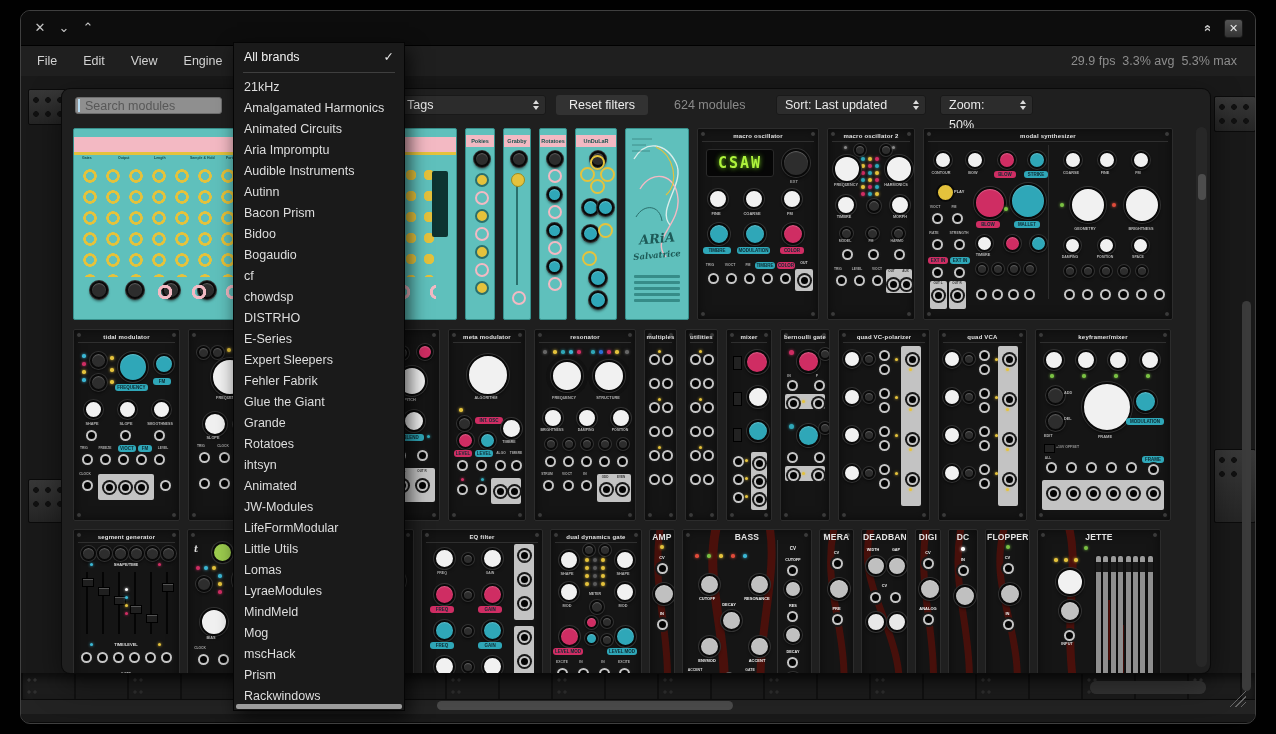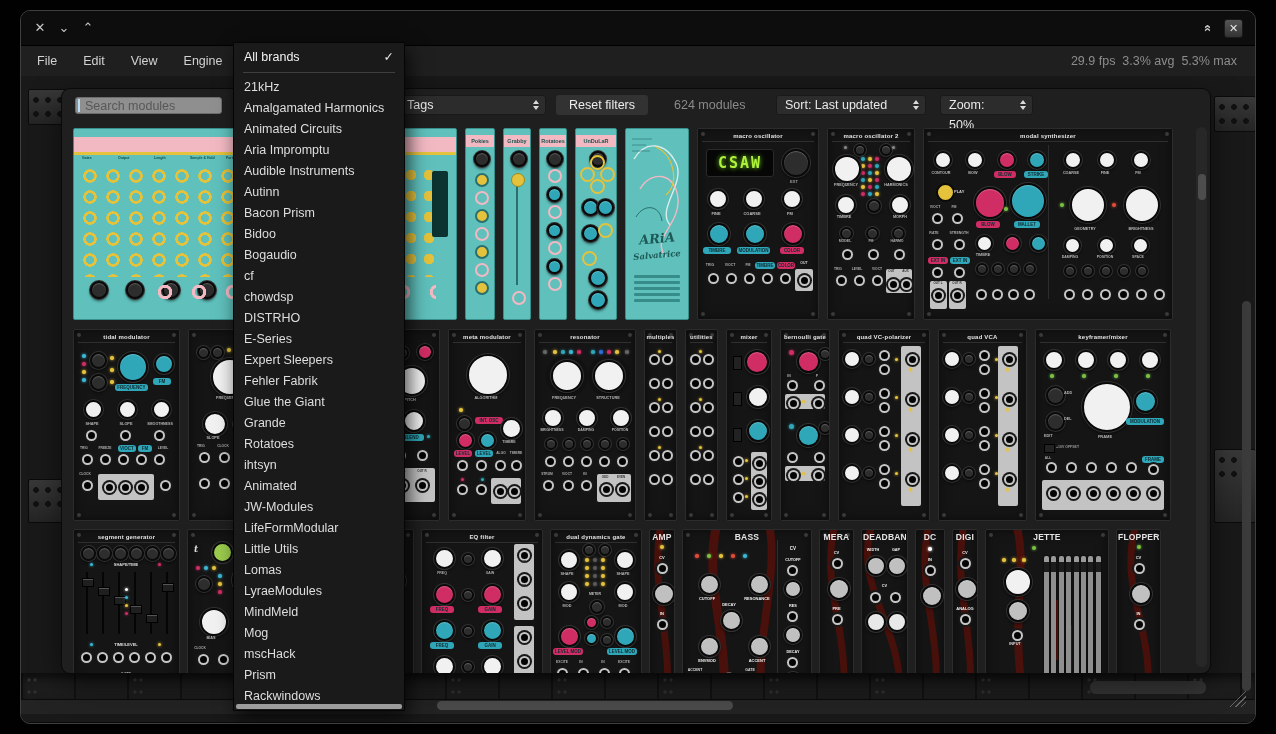--- a/index.html
+++ b/index.html
@@ -996,40 +996,54 @@
               <div style="position: absolute; left: 0px; top: 18px; width: 22px; height: 7px; font: 700 3.8px / 1.3 &quot;Liberation Sans&quot;, sans-serif; color: rgb(240, 240, 240); text-align: center; white-space: nowrap;">WIDTH</div>
               <div style="position: absolute; left: 24px; top: 18px; width: 20px; height: 7px; font: 700 3.8px / 1.3 &quot;Liberation Sans&quot;, sans-serif; color: rgb(240, 240, 240); text-align: center; white-space: nowrap;">GAP</div>
               <div style="position: absolute; left: 4px; top: 26px; width: 16px; height: 16px; border-radius: 50%; background: rgb(192, 192, 192); border: 2px solid rgb(9, 9, 9); box-shadow: rgb(50, 50, 50) 0px 0px 0px 1px, rgba(0, 0, 0, 0.6) 0px 2px 3px, rgba(255, 255, 255, 0.25) 0px 1px 1px inset;"></div>
               <div style="position: absolute; left: 25px; top: 26px; width: 16px; height: 16px; border-radius: 50%; background: rgb(192, 192, 192); border: 2px solid rgb(9, 9, 9); box-shadow: rgb(50, 50, 50) 0px 0px 0px 1px, rgba(0, 0, 0, 0.6) 0px 2px 3px, rgba(255, 255, 255, 0.25) 0px 1px 1px inset;"></div>
               <div style="position: absolute; left: 0px; top: 54px; width: 45px; height: 7px; font: 700 3.8px / 1.3 &quot;Liberation Sans&quot;, sans-serif; color: rgb(240, 240, 240); text-align: center; white-space: nowrap;">CV</div>
               <div style="position: absolute; left: 8px; top: 62px; width: 7px; height: 7px; border-radius: 50%; background: rgb(4, 4, 4); border: 2px solid rgb(198, 198, 198); box-shadow: rgb(24, 24, 24) 0px 0px 0px 2px;"></div>
               <div style="position: absolute; left: 28px; top: 62px; width: 7px; height: 7px; border-radius: 50%; background: rgb(4, 4, 4); border: 2px solid rgb(198, 198, 198); box-shadow: rgb(24, 24, 24) 0px 0px 0px 2px;"></div>
               <div style="position: absolute; left: 4px; top: 82px; width: 16px; height: 16px; border-radius: 50%; background: rgb(232, 232, 232); border: 2px solid rgb(9, 9, 9); box-shadow: rgb(50, 50, 50) 0px 0px 0px 1px, rgba(0, 0, 0, 0.6) 0px 2px 3px, rgba(255, 255, 255, 0.25) 0px 1px 1px inset;"></div>
               <div style="position: absolute; left: 25px; top: 82px; width: 16px; height: 16px; border-radius: 50%; background: rgb(232, 232, 232); border: 2px solid rgb(9, 9, 9); box-shadow: rgb(50, 50, 50) 0px 0px 0px 1px, rgba(0, 0, 0, 0.6) 0px 2px 3px, rgba(255, 255, 255, 0.25) 0px 1px 1px inset;"></div>
             </div>
-            <div style="position: relative; flex: 0 0 auto; width: 28px; height: 190px; border-radius: 2px; overflow: hidden; background: rgb(21, 21, 21); border: 1px solid rgb(44, 44, 44); box-shadow: rgba(0, 0, 0, 0.5) 0px 0px 12px inset;">
-              <div style="position: absolute; top: 2px; left: 1px; right: 1px; text-align: center; font: 700 8.5px / 10px &quot;Liberation Sans&quot;, sans-serif; color: rgb(227, 227, 227); white-space: nowrap; overflow: hidden; letter-spacing: 0.2px; z-index: 3;">DC</div>
-              <svg style="position:absolute;left:0;top:0;pointer-events:none" width="28" height="190" viewBox="0 0 28 190">
-                <path d="M 12.6 -6 C -1.4000000000000004 66, 30.8 104, 16.8 196" stroke="#4a100b" stroke-width="7" fill="none" opacity="0.95"></path>
-              </svg>
-              <div style="position: absolute; left: 12px; top: 17px; width: 3.5px; height: 3.5px; border-radius: 50%; background: rgb(255, 255, 255); box-shadow: rgb(255, 255, 255) 0px 0px 3px;"></div>
-              <div style="position: absolute; left: 0px; top: 27px; width: 28px; height: 7px; font: 700 4px / 1.3 &quot;Liberation Sans&quot;, sans-serif; color: rgb(240, 240, 240); text-align: center; white-space: nowrap;">IN</div>
-              <div style="position: absolute; left: 9px; top: 35px; width: 7px; height: 7px; border-radius: 50%; background: rgb(4, 4, 4); border: 2px solid rgb(198, 198, 198); box-shadow: rgb(24, 24, 24) 0px 0px 0px 2px;"></div>
-              <div style="position: absolute; left: 5px; top: 55px; width: 18px; height: 18px; border-radius: 50%; background: rgb(192, 192, 192); border: 2px solid rgb(9, 9, 9); box-shadow: rgb(50, 50, 50) 0px 0px 0px 1px, rgba(0, 0, 0, 0.6) 0px 2px 3px, rgba(255, 255, 255, 0.25) 0px 1px 1px inset;"></div>
-            </div>
             <div style="position: relative; flex: 0 0 auto; width: 24px; height: 190px; border-radius: 2px; overflow: hidden; background: rgb(21, 21, 21); border: 1px solid rgb(44, 44, 44); box-shadow: rgba(0, 0, 0, 0.5) 0px 0px 12px inset;">
               <div style="position: absolute; top: 2px; left: 1px; right: 1px; text-align: center; font: 700 8.5px / 10px &quot;Liberation Sans&quot;, sans-serif; color: rgb(227, 227, 227); white-space: nowrap; overflow: hidden; letter-spacing: 0.2px; z-index: 3;">DIGI</div>
               <svg style="position:absolute;left:0;top:0;pointer-events:none" width="24" height="190" viewBox="0 0 24 190">
                 <path d="M 10.8 -6 C -1.1999999999999993 66, 26.4 104, 14.399999999999999 196" stroke="#4a100b" stroke-width="7" fill="none" opacity="0.95"></path>
               </svg>
               <div style="position: absolute; left: 0px; top: 20px; width: 24px; height: 7px; font: 700 4px / 1.3 &quot;Liberation Sans&quot;, sans-serif; color: rgb(240, 240, 240); text-align: center; white-space: nowrap;">CV</div>
               <div style="position: absolute; left: 7px; top: 28px; width: 7px; height: 7px; border-radius: 50%; background: rgb(4, 4, 4); border: 2px solid rgb(198, 198, 198); box-shadow: rgb(24, 24, 24) 0px 0px 0px 2px;"></div>
               <div style="position: absolute; left: 3px; top: 48px; width: 18px; height: 18px; border-radius: 50%; background: rgb(192, 192, 192); border: 2px solid rgb(9, 9, 9); box-shadow: rgb(50, 50, 50) 0px 0px 0px 1px, rgba(0, 0, 0, 0.6) 0px 2px 3px, rgba(255, 255, 255, 0.25) 0px 1px 1px inset;"></div>
               <div style="position: absolute; left: 0px; top: 76px; width: 24px; height: 7px; font: 700 4px / 1.3 &quot;Liberation Sans&quot;, sans-serif; color: rgb(240, 240, 240); text-align: center; white-space: nowrap;">ANALOG</div>
               <div style="position: absolute; left: 7px; top: 84px; width: 7px; height: 7px; border-radius: 50%; background: rgb(4, 4, 4); border: 2px solid rgb(198, 198, 198); box-shadow: rgb(24, 24, 24) 0px 0px 0px 2px;"></div>
+            </div>
+            <div style="position: relative; flex: 0 0 auto; width: 28px; height: 190px; border-radius: 2px; overflow: hidden; background: rgb(21, 21, 21); border: 1px solid rgb(44, 44, 44); box-shadow: rgba(0, 0, 0, 0.5) 0px 0px 12px inset;">
+              <div style="position: absolute; top: 2px; left: 1px; right: 1px; text-align: center; font: 700 8.5px / 10px &quot;Liberation Sans&quot;, sans-serif; color: rgb(227, 227, 227); white-space: nowrap; overflow: hidden; letter-spacing: 0.2px; z-index: 3;">DC</div>
+              <svg style="position:absolute;left:0;top:0;pointer-events:none" width="28" height="190" viewBox="0 0 28 190">
+                <path d="M 12.6 -6 C -1.4000000000000004 66, 30.8 104, 16.8 196" stroke="#4a100b" stroke-width="7" fill="none" opacity="0.95"></path>
+              </svg>
+              <div style="position: absolute; left: 12px; top: 17px; width: 3.5px; height: 3.5px; border-radius: 50%; background: rgb(255, 255, 255); box-shadow: rgb(255, 255, 255) 0px 0px 3px;"></div>
+              <div style="position: absolute; left: 0px; top: 27px; width: 28px; height: 7px; font: 700 4px / 1.3 &quot;Liberation Sans&quot;, sans-serif; color: rgb(240, 240, 240); text-align: center; white-space: nowrap;">IN</div>
+              <div style="position: absolute; left: 9px; top: 35px; width: 7px; height: 7px; border-radius: 50%; background: rgb(4, 4, 4); border: 2px solid rgb(198, 198, 198); box-shadow: rgb(24, 24, 24) 0px 0px 0px 2px;"></div>
+              <div style="position: absolute; left: 5px; top: 55px; width: 18px; height: 18px; border-radius: 50%; background: rgb(192, 192, 192); border: 2px solid rgb(9, 9, 9); box-shadow: rgb(50, 50, 50) 0px 0px 0px 1px, rgba(0, 0, 0, 0.6) 0px 2px 3px, rgba(255, 255, 255, 0.25) 0px 1px 1px inset;"></div>
+            </div>
+            <div style="position: relative; flex: 0 0 auto; width: 43px; height: 190px; border-radius: 2px; overflow: hidden; background: rgb(21, 21, 21); border: 1px solid rgb(44, 44, 44); box-shadow: rgba(0, 0, 0, 0.5) 0px 0px 12px inset;">
+              <div style="position: absolute; top: 2px; left: 1px; right: 1px; text-align: center; font: 700 8.5px / 10px &quot;Liberation Sans&quot;, sans-serif; color: rgb(227, 227, 227); white-space: nowrap; overflow: hidden; letter-spacing: 0.2px; z-index: 3;">FLOPPER</div>
+              <div style="position: absolute; left: 2px; top: 2px; width: 4px; height: 4px; border-radius: 50%; background: rgb(58, 58, 58); border: 1px solid rgb(16, 16, 16);"></div>
+              <div style="position: absolute; left: 35px; top: 2px; width: 4px; height: 4px; border-radius: 50%; background: rgb(58, 58, 58); border: 1px solid rgb(16, 16, 16);"></div>
+              <svg style="position:absolute;left:0;top:0;pointer-events:none" width="43" height="190" viewBox="0 0 43 190">
+                <path d="M 19.35 -6 C -2.1499999999999986 66, 47.3 104, 25.8 196" stroke="#4a100b" stroke-width="7" fill="none" opacity="0.95"></path>
+              </svg>
+              <div style="position: absolute; left: 19.5px; top: 15px; width: 4px; height: 4px; border-radius: 50%; background: rgb(122, 193, 67); box-shadow: rgb(122, 193, 67) 0px 0px 3px;"></div>
+              <div style="position: absolute; left: 0px; top: 25px; width: 43px; height: 7px; font: 700 4px / 1.3 &quot;Liberation Sans&quot;, sans-serif; color: rgb(240, 240, 240); text-align: center; white-space: nowrap;">CV</div>
+              <div style="position: absolute; left: 16.5px; top: 33px; width: 7px; height: 7px; border-radius: 50%; background: rgb(4, 4, 4); border: 2px solid rgb(198, 198, 198); box-shadow: rgb(24, 24, 24) 0px 0px 0px 2px;"></div>
+              <div style="position: absolute; left: 12.5px; top: 53px; width: 18px; height: 18px; border-radius: 50%; background: rgb(192, 192, 192); border: 2px solid rgb(9, 9, 9); box-shadow: rgb(50, 50, 50) 0px 0px 0px 1px, rgba(0, 0, 0, 0.6) 0px 2px 3px, rgba(255, 255, 255, 0.25) 0px 1px 1px inset;"></div>
+              <div style="position: absolute; left: 0px; top: 81px; width: 43px; height: 7px; font: 700 4px / 1.3 &quot;Liberation Sans&quot;, sans-serif; color: rgb(240, 240, 240); text-align: center; white-space: nowrap;">IN</div>
+              <div style="position: absolute; left: 16.5px; top: 89px; width: 7px; height: 7px; border-radius: 50%; background: rgb(4, 4, 4); border: 2px solid rgb(198, 198, 198); box-shadow: rgb(24, 24, 24) 0px 0px 0px 2px;"></div>
             </div>
             <div style="position: relative; flex: 0 0 auto; width: 122px; height: 190px; border-radius: 2px; overflow: hidden; background: rgb(21, 21, 21); border: 1px solid rgb(44, 44, 44); box-shadow: rgba(0, 0, 0, 0.5) 0px 0px 12px inset;">
               <div style="position: absolute; top: 2px; left: 1px; right: 1px; text-align: center; font: 700 8.5px / 10px &quot;Liberation Sans&quot;, sans-serif; color: rgb(227, 227, 227); white-space: nowrap; overflow: hidden; letter-spacing: 0.2px; z-index: 3;">JETTE</div>
               <div style="position: absolute; left: 2px; top: 2px; width: 4px; height: 4px; border-radius: 50%; background: rgb(58, 58, 58); border: 1px solid rgb(16, 16, 16);"></div>
               <div style="position: absolute; left: 114px; top: 2px; width: 4px; height: 4px; border-radius: 50%; background: rgb(58, 58, 58); border: 1px solid rgb(16, 16, 16);"></div>
               <svg style="position:absolute;left:0;top:0;pointer-events:none" width="122" height="190" viewBox="0 0 122 190">
                 <path d="M30 -6 C 44 40, 20 90, 42 196" stroke="#4a100b" stroke-width="8" fill="none"></path>
               </svg>
               <div style="position: absolute; left: 46px; top: 16px; width: 4px; height: 4px; border-radius: 50%; background: rgb(122, 193, 67); box-shadow: rgb(122, 193, 67) 0px 0px 3px;"></div>
               <div style="position: absolute; left: 16px; top: 28px; width: 3.5px; height: 3.5px; border-radius: 50%; background: rgb(228, 194, 60); box-shadow: rgb(228, 194, 60) 0px 0px 3px;"></div>
@@ -1043,34 +1057,20 @@
               <div style="position: absolute; left: 84px; top: 95px; width: 2px; height: 60px; background: rgb(93, 18, 12);"></div>
               <div style="position: absolute; left: 98px; top: 120px; width: 2px; height: 60px; background: rgb(93, 18, 12);"></div>
               <div style="position: absolute; left: 58px; top: 26px; width: 5px; height: 152px; background: linear-gradient(rgb(154, 154, 154) 0px, rgb(154, 154, 154) 6px, rgb(28, 28, 28) 6px, rgb(28, 28, 28) 16px, rgb(143, 143, 143) 16px, rgb(143, 143, 143) 100%); border-radius: 2px; box-shadow: rgb(0, 0, 0) 0px 0px 2px;"></div>
               <div style="position: absolute; left: 65.4px; top: 26px; width: 5px; height: 152px; background: linear-gradient(rgb(154, 154, 154) 0px, rgb(154, 154, 154) 6px, rgb(28, 28, 28) 6px, rgb(28, 28, 28) 16px, rgb(143, 143, 143) 16px, rgb(143, 143, 143) 100%); border-radius: 2px; box-shadow: rgb(0, 0, 0) 0px 0px 2px;"></div>
               <div style="position: absolute; left: 72.8px; top: 26px; width: 5px; height: 152px; background: linear-gradient(rgb(154, 154, 154) 0px, rgb(154, 154, 154) 6px, rgb(28, 28, 28) 6px, rgb(28, 28, 28) 16px, rgb(143, 143, 143) 16px, rgb(143, 143, 143) 100%); border-radius: 2px; box-shadow: rgb(0, 0, 0) 0px 0px 2px;"></div>
               <div style="position: absolute; left: 80.2px; top: 26px; width: 5px; height: 152px; background: linear-gradient(rgb(154, 154, 154) 0px, rgb(154, 154, 154) 6px, rgb(28, 28, 28) 6px, rgb(28, 28, 28) 16px, rgb(143, 143, 143) 16px, rgb(143, 143, 143) 100%); border-radius: 2px; box-shadow: rgb(0, 0, 0) 0px 0px 2px;"></div>
               <div style="position: absolute; left: 87.6px; top: 26px; width: 5px; height: 152px; background: linear-gradient(rgb(154, 154, 154) 0px, rgb(154, 154, 154) 6px, rgb(28, 28, 28) 6px, rgb(28, 28, 28) 16px, rgb(143, 143, 143) 16px, rgb(143, 143, 143) 100%); border-radius: 2px; box-shadow: rgb(0, 0, 0) 0px 0px 2px;"></div>
               <div style="position: absolute; left: 95px; top: 26px; width: 5px; height: 152px; background: linear-gradient(rgb(154, 154, 154) 0px, rgb(154, 154, 154) 6px, rgb(28, 28, 28) 6px, rgb(28, 28, 28) 16px, rgb(143, 143, 143) 16px, rgb(143, 143, 143) 100%); border-radius: 2px; box-shadow: rgb(0, 0, 0) 0px 0px 2px;"></div>
               <div style="position: absolute; left: 102.4px; top: 26px; width: 5px; height: 152px; background: linear-gradient(rgb(154, 154, 154) 0px, rgb(154, 154, 154) 6px, rgb(28, 28, 28) 6px, rgb(28, 28, 28) 16px, rgb(143, 143, 143) 16px, rgb(143, 143, 143) 100%); border-radius: 2px; box-shadow: rgb(0, 0, 0) 0px 0px 2px;"></div>
               <div style="position: absolute; left: 109.8px; top: 26px; width: 5px; height: 152px; background: linear-gradient(rgb(154, 154, 154) 0px, rgb(154, 154, 154) 6px, rgb(28, 28, 28) 6px, rgb(28, 28, 28) 16px, rgb(143, 143, 143) 16px, rgb(143, 143, 143) 100%); border-radius: 2px; box-shadow: rgb(0, 0, 0) 0px 0px 2px;"></div>
-            </div>
-            <div style="position: relative; flex: 0 0 auto; width: 43px; height: 190px; border-radius: 2px; overflow: hidden; background: rgb(21, 21, 21); border: 1px solid rgb(44, 44, 44); box-shadow: rgba(0, 0, 0, 0.5) 0px 0px 12px inset;">
-              <div style="position: absolute; top: 2px; left: 1px; right: 1px; text-align: center; font: 700 8.5px / 10px &quot;Liberation Sans&quot;, sans-serif; color: rgb(227, 227, 227); white-space: nowrap; overflow: hidden; letter-spacing: 0.2px; z-index: 3;">FLOPPER</div>
-              <div style="position: absolute; left: 2px; top: 2px; width: 4px; height: 4px; border-radius: 50%; background: rgb(58, 58, 58); border: 1px solid rgb(16, 16, 16);"></div>
-              <div style="position: absolute; left: 35px; top: 2px; width: 4px; height: 4px; border-radius: 50%; background: rgb(58, 58, 58); border: 1px solid rgb(16, 16, 16);"></div>
-              <svg style="position:absolute;left:0;top:0;pointer-events:none" width="43" height="190" viewBox="0 0 43 190">
-                <path d="M 19.35 -6 C -2.1499999999999986 66, 47.3 104, 25.8 196" stroke="#4a100b" stroke-width="7" fill="none" opacity="0.95"></path>
-              </svg>
-              <div style="position: absolute; left: 19.5px; top: 15px; width: 4px; height: 4px; border-radius: 50%; background: rgb(122, 193, 67); box-shadow: rgb(122, 193, 67) 0px 0px 3px;"></div>
-              <div style="position: absolute; left: 0px; top: 25px; width: 43px; height: 7px; font: 700 4px / 1.3 &quot;Liberation Sans&quot;, sans-serif; color: rgb(240, 240, 240); text-align: center; white-space: nowrap;">CV</div>
-              <div style="position: absolute; left: 16.5px; top: 33px; width: 7px; height: 7px; border-radius: 50%; background: rgb(4, 4, 4); border: 2px solid rgb(198, 198, 198); box-shadow: rgb(24, 24, 24) 0px 0px 0px 2px;"></div>
-              <div style="position: absolute; left: 12.5px; top: 53px; width: 18px; height: 18px; border-radius: 50%; background: rgb(192, 192, 192); border: 2px solid rgb(9, 9, 9); box-shadow: rgb(50, 50, 50) 0px 0px 0px 1px, rgba(0, 0, 0, 0.6) 0px 2px 3px, rgba(255, 255, 255, 0.25) 0px 1px 1px inset;"></div>
-              <div style="position: absolute; left: 0px; top: 81px; width: 43px; height: 7px; font: 700 4px / 1.3 &quot;Liberation Sans&quot;, sans-serif; color: rgb(240, 240, 240); text-align: center; white-space: nowrap;">IN</div>
-              <div style="position: absolute; left: 16.5px; top: 89px; width: 7px; height: 7px; border-radius: 50%; background: rgb(4, 4, 4); border: 2px solid rgb(198, 198, 198); box-shadow: rgb(24, 24, 24) 0px 0px 0px 2px;"></div>
             </div>
           </div>
         </div>
       <div class="vtrack">
         <div class="vhandle"></div>
       </div>
     </div>
   </div>
 
   <div class="drop">

